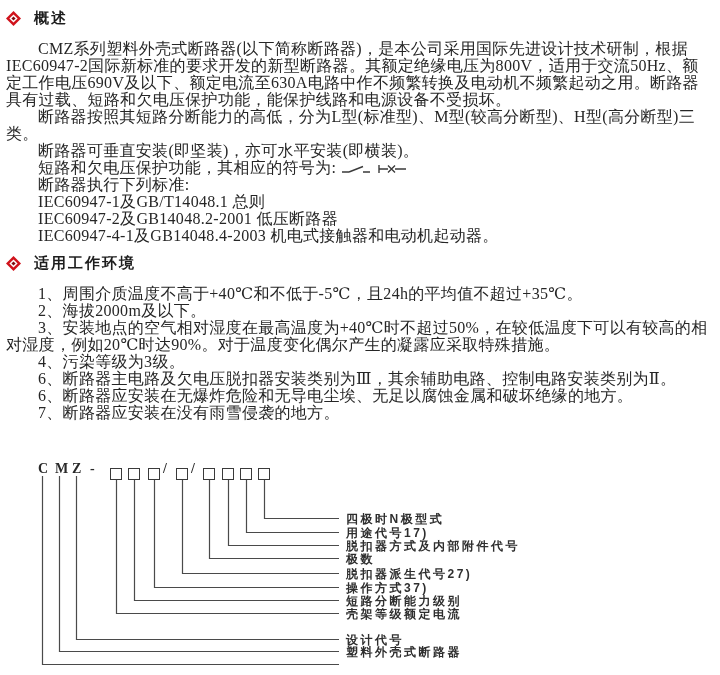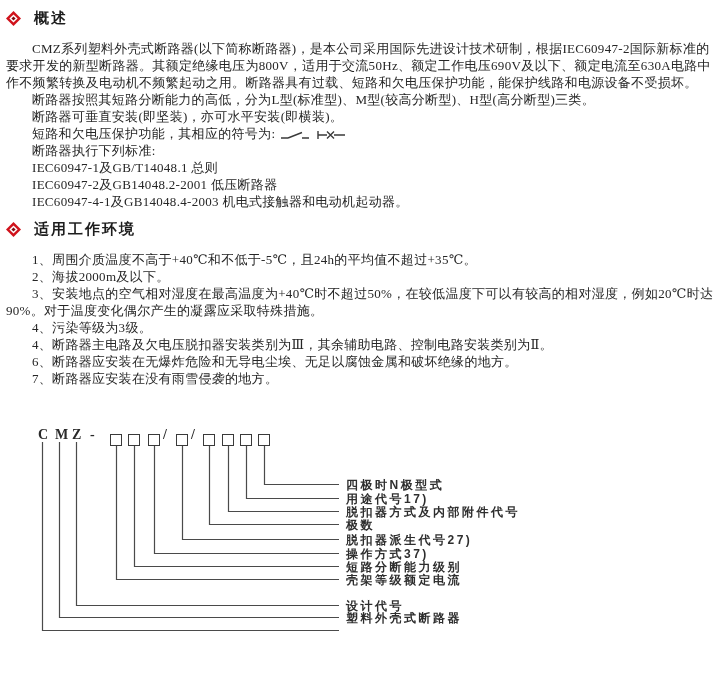--- a/index.html
+++ b/index.html
@@ -13,21 +13,21 @@
   section{margin:0;}
   .sec-env{margin-top:9px;}
   .sec-model{margin-top:22px;}
   .heading{display:flex;align-items:center;gap:13px;height:20px;margin-bottom:12px;}
   .heading .htitle{
     font-family:"Liberation Sans","DejaVu Sans",sans-serif;
     font-weight:bold;font-size:15px;letter-spacing:2px;color:#1d1d1d;
   }
   .diamond{width:15px;height:15px;display:inline-block;flex:0 0 15px;}
   p.body-line{
-    margin:0;font-size:13px;line-height:17px;text-indent:2em;
+    margin:0;font-size:16px;line-height:17px;text-indent:2em;
     letter-spacing:0.3px;
   }
   .sym-line svg{vertical-align:middle;margin-left:5px;}
   
   .diagram{position:relative;width:708px;height:228px;margin-top:4px;}
   .code-letter{
     position:absolute;top:18px;font-weight:bold;font-size:14px;
     font-family:"Liberation Serif","DejaVu Serif",serif;color:#2a2a2a;
   }
   .code-box{
@@ -80,21 +80,21 @@
           <polygon points="7.5,3.4 11.6,7.5 7.5,11.6 3.4,7.5" fill="#ffffff"></polygon>
           <polygon points="7.5,5.4 9.6,7.5 7.5,9.6 5.4,7.5" fill="#7d0a10"></polygon>
         </svg>
       </span>
       <span class="htitle">适用工作环境</span>
     </div>
     <p class="body-line">1、周围介质温度不高于+40℃和不低于-5℃，且24h的平均值不超过+35℃。</p>
     <p class="body-line">2、海拔2000m及以下。</p>
     <p class="body-line">3、安装地点的空气相对湿度在最高温度为+40℃时不超过50%，在较低温度下可以有较高的相对湿度，例如20℃时达90%。对于温度变化偶尔产生的凝露应采取特殊措施。</p>
     <p class="body-line">4、污染等级为3级。</p>
-    <p class="body-line">4、断路器主电路及欠电压脱扣器安装类别为Ⅲ，其余辅助电路、控制电路安装类别为Ⅱ。</p>
+    <p class="body-line">6、断路器主电路及欠电压脱扣器安装类别为Ⅲ，其余辅助电路、控制电路安装类别为Ⅱ。</p>
     <p class="body-line">6、断路器应安装在无爆炸危险和无导电尘埃、无足以腐蚀金属和破坏绝缘的地方。</p>
     <p class="body-line">7、断路器应安装在没有雨雪侵袭的地方。</p>
   </section>
 
   <section class="sec-model">
 
     <div class="diagram">
 
       <svg class="diagram-lines" width="708" height="228" viewBox="0 0 708 228">
         <g stroke="#4a4a4a" stroke-width="1.2" fill="none">

